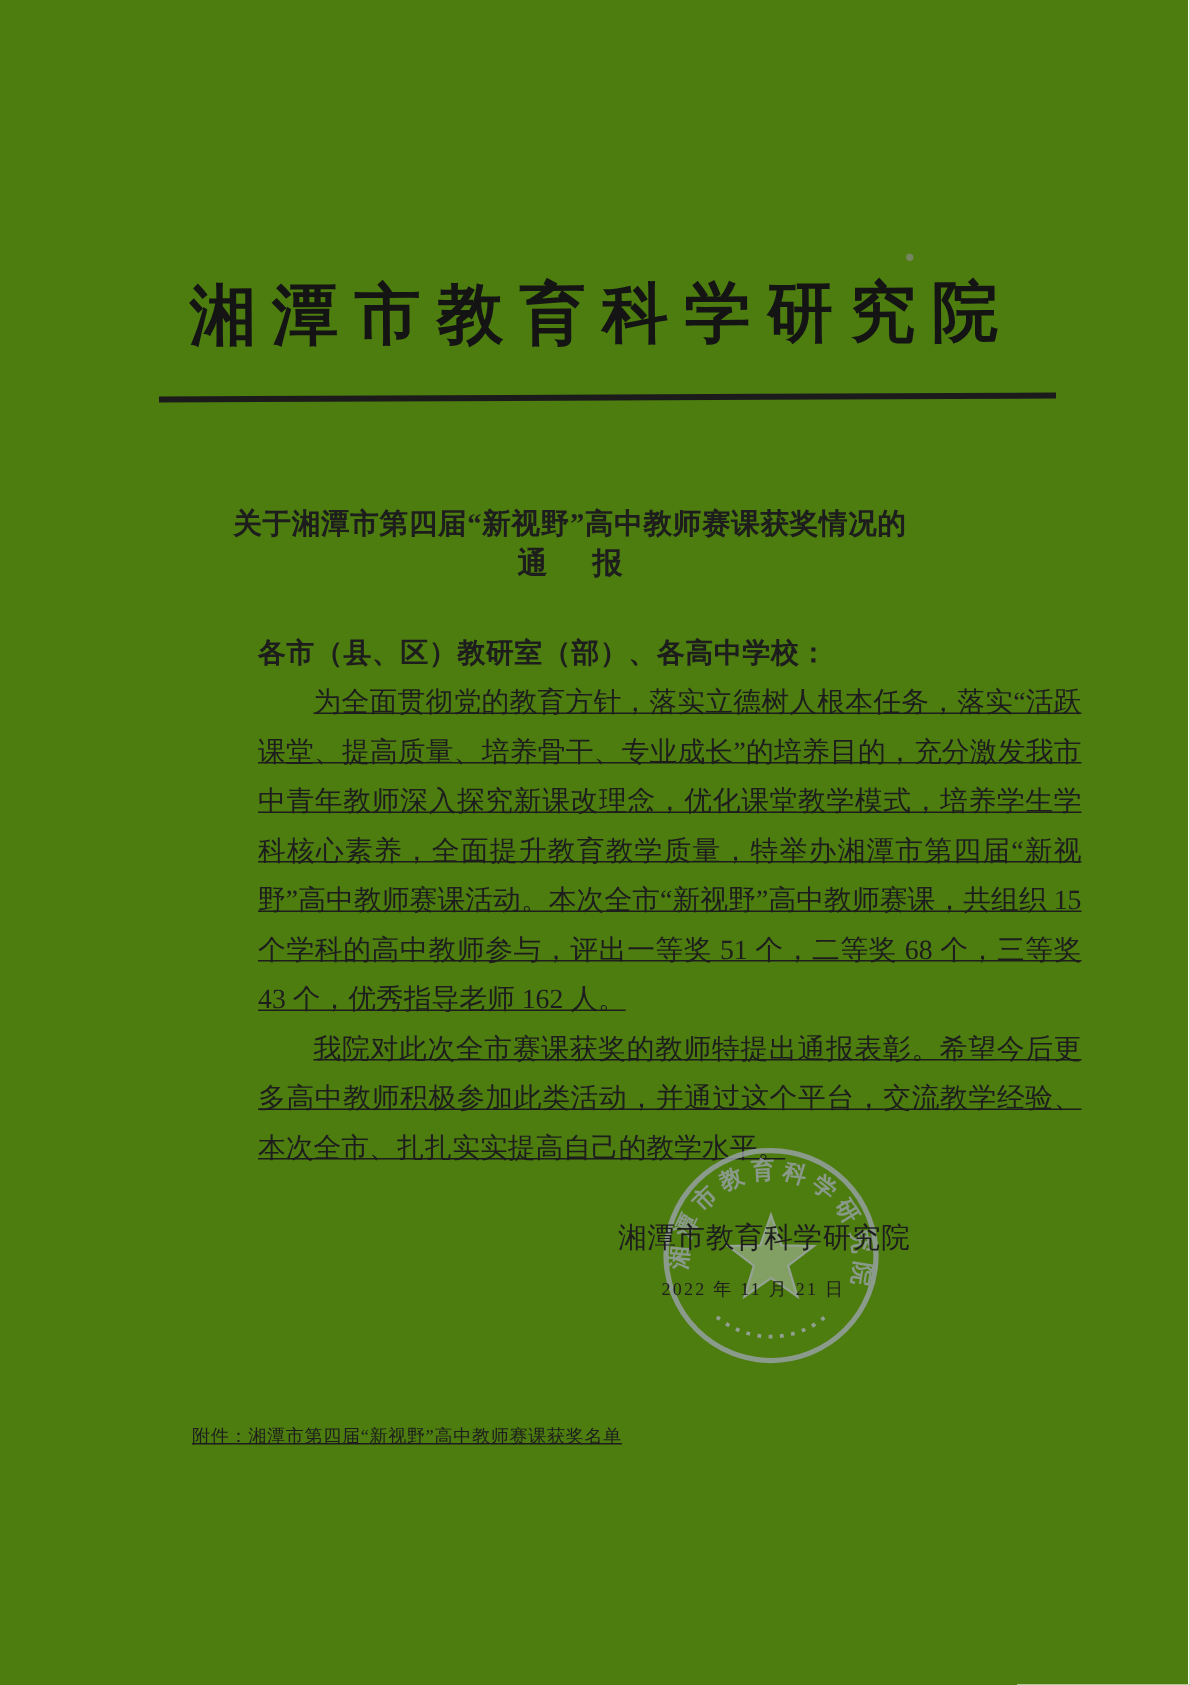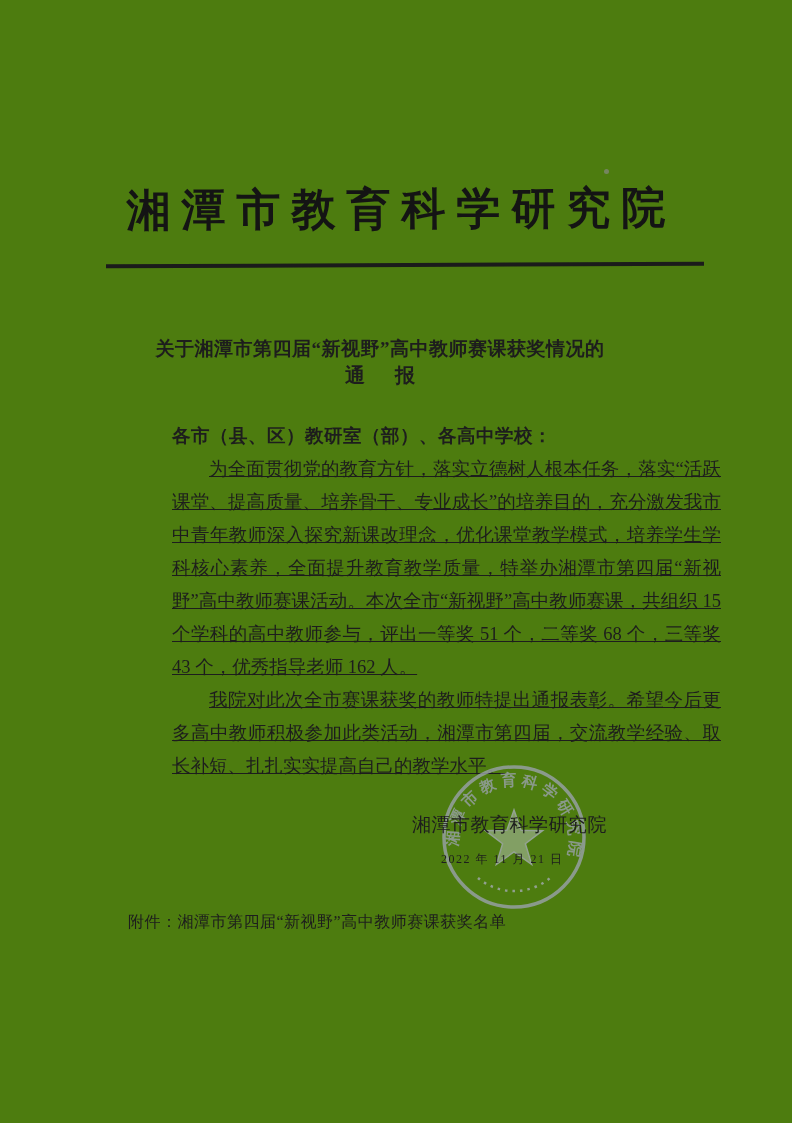--- a/index.html
+++ b/index.html
@@ -18,21 +18,21 @@
   }
   .title-block{position:absolute;left:85px;top:316px;width:590px;text-align:center;font-weight:700;}
   .title-line1{font-size:19px;letter-spacing:0.5px;white-space:nowrap;margin-top:20px;}
   .title-line2{font-size:20px;letter-spacing:5px;text-indent:5px;}
   .body-block{position:absolute;left:128px;top:420px;width:549px;font-size:18.5px;line-height:33px;text-align:justify;margin-left:44px;}
   .salutation{margin:0;font-weight:700;letter-spacing:0.5px;}
   .para{margin:0;text-indent:2em;text-decoration:underline;}
   .seal{position:absolute;left:438px;top:762px;width:152px;height:150px;opacity:0.8;}
   .sig-org{position:absolute;left:412px;top:812px;font-size:19px;letter-spacing:0.5px;white-space:nowrap;}
   .sig-date{position:absolute;left:441px;top:851px;font-size:12px;letter-spacing:1.5px;white-space:nowrap;text-align:right;}
-  .attachment{position:absolute;left:128px;top:912px;font-size:16px;letter-spacing:0.5px;white-space:nowrap;}
+  .attachment{position:absolute;left:128px;top:949px;font-size:12px;letter-spacing:0.5px;white-space:nowrap;text-decoration:underline;}
   .speck{position:absolute;left:604px;top:169px;width:5px;height:5px;border-radius:50%;background:#8a8a8a;opacity:0.65;}
 </style>
 </head>
 <body>
 
 <div class="page">
 
   <div class="letterhead">湘潭市教育科学研究院</div>
 
   <div class="divider"></div>
@@ -40,21 +40,21 @@
   <div class="speck"></div>
 
   <div class="title-block">
     <div class="title-line1">关于湘潭市第四届“新视野”高中教师赛课获奖情况的</div>
     <div class="title-line2">通　报</div>
   </div>
 
   <div class="body-block">
     <p class="salutation">各市（县、区）教研室（部）、各高中学校：</p>
     <p class="para">为全面贯彻党的教育方针，落实立德树人根本任务，落实“活跃课堂、提高质量、培养骨干、专业成长”的培养目的，充分激发我市中青年教师深入探究新课改理念，优化课堂教学模式，培养学生学科核心素养，全面提升教育教学质量，特举办湘潭市第四届“新视野”高中教师赛课活动。本次全市“新视野”高中教师赛课，共组织 15 个学科的高中教师参与，评出一等奖 51 个，二等奖 68 个，三等奖 43 个，优秀指导老师 162 人。</p>
-    <p class="para">我院对此次全市赛课获奖的教师特提出通报表彰。希望今后更多高中教师积极参加此类活动，湘潭市第四届，交流教学经验、取长补短、扎扎实实提高自己的教学水平。</p>
+    <p class="para">我院对此次全市赛课获奖的教师特提出通报表彰。希望今后更多高中教师积极参加此类活动，并通过这个平台，交流教学经验、本次全市、扎扎实实提高自己的教学水平。</p>
   </div>
 
   <svg class="seal" viewBox="0 0 152 150" aria-hidden="true">
     <circle cx="76" cy="75" r="70" fill="none" stroke="#9aa2ab" stroke-width="3.5"></circle>
     <path id="sealArcPath" d="M 24,100 A 56,56 0 1 1 128,100" fill="none"></path>
     <text font-size="15.5" fill="#99a1a9" letter-spacing="4.5" font-weight="700" font-family="Liberation Serif, serif">
       <textPath href="#sealArcPath" startOffset="16">湘潭市教育科学研究院</textPath>
     </text>
     <path d="M76,48 L83.1,68.3 L104.5,68.7 L87.4,81.7 L93.6,102.3 L76,90 L58.4,102.3 L64.6,81.7 L47.5,68.7 L68.9,68.3 Z" fill="#c6ccd2" fill-opacity="0.55" stroke="#a6adb4" stroke-width="1.5"></path>
     <path d="M 40,116 A 56,56 0 0 0 112,116" fill="none" stroke="#a3aab1" stroke-width="2.5" stroke-dasharray="2.5 5"></path>

